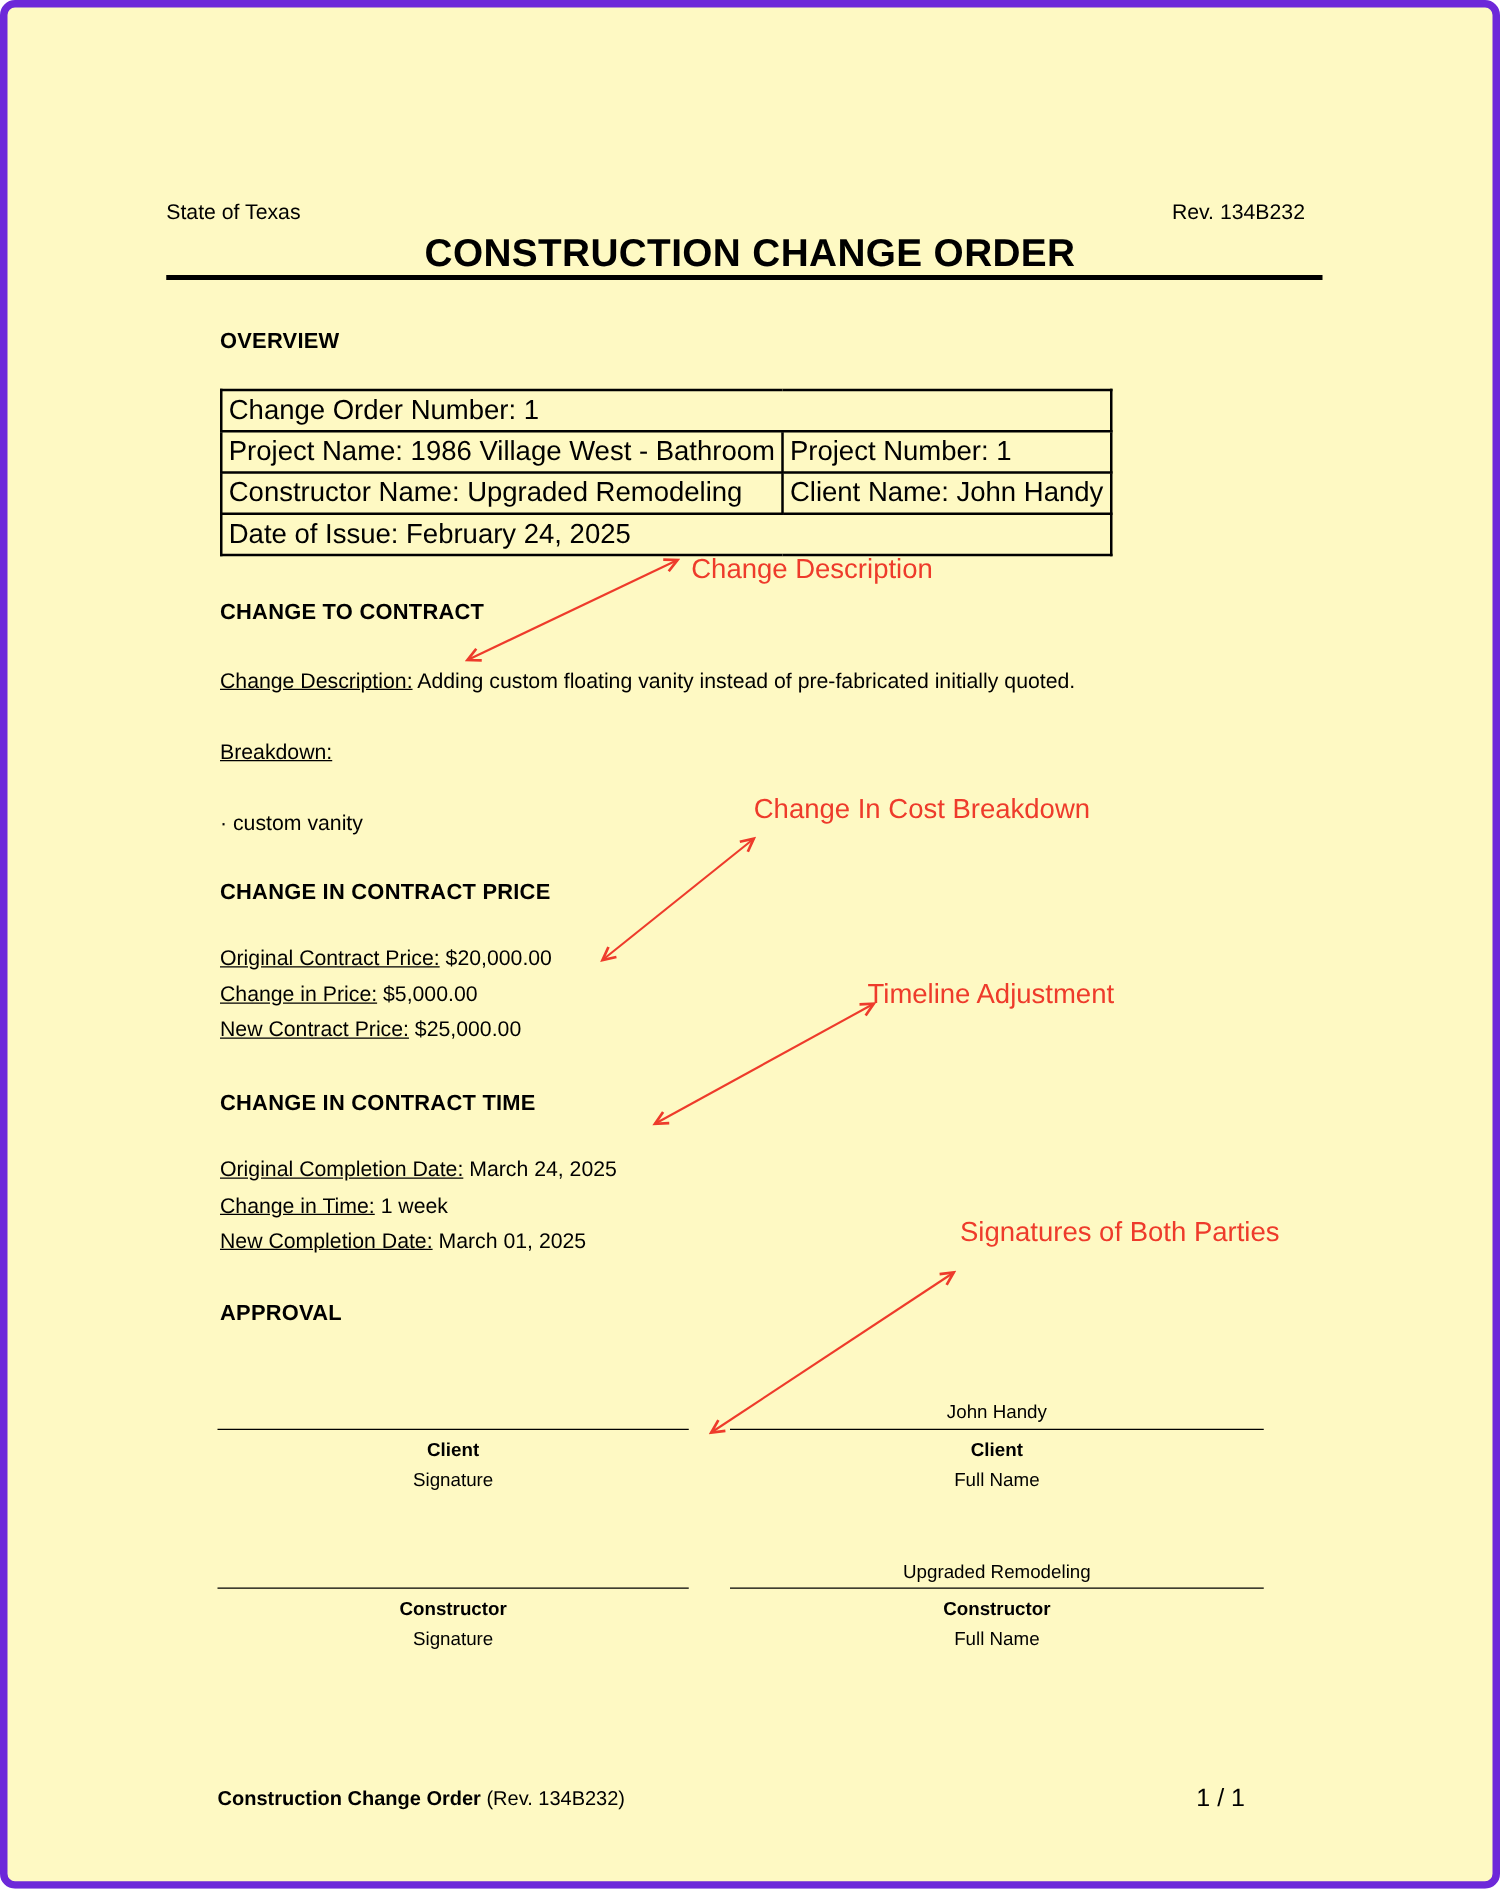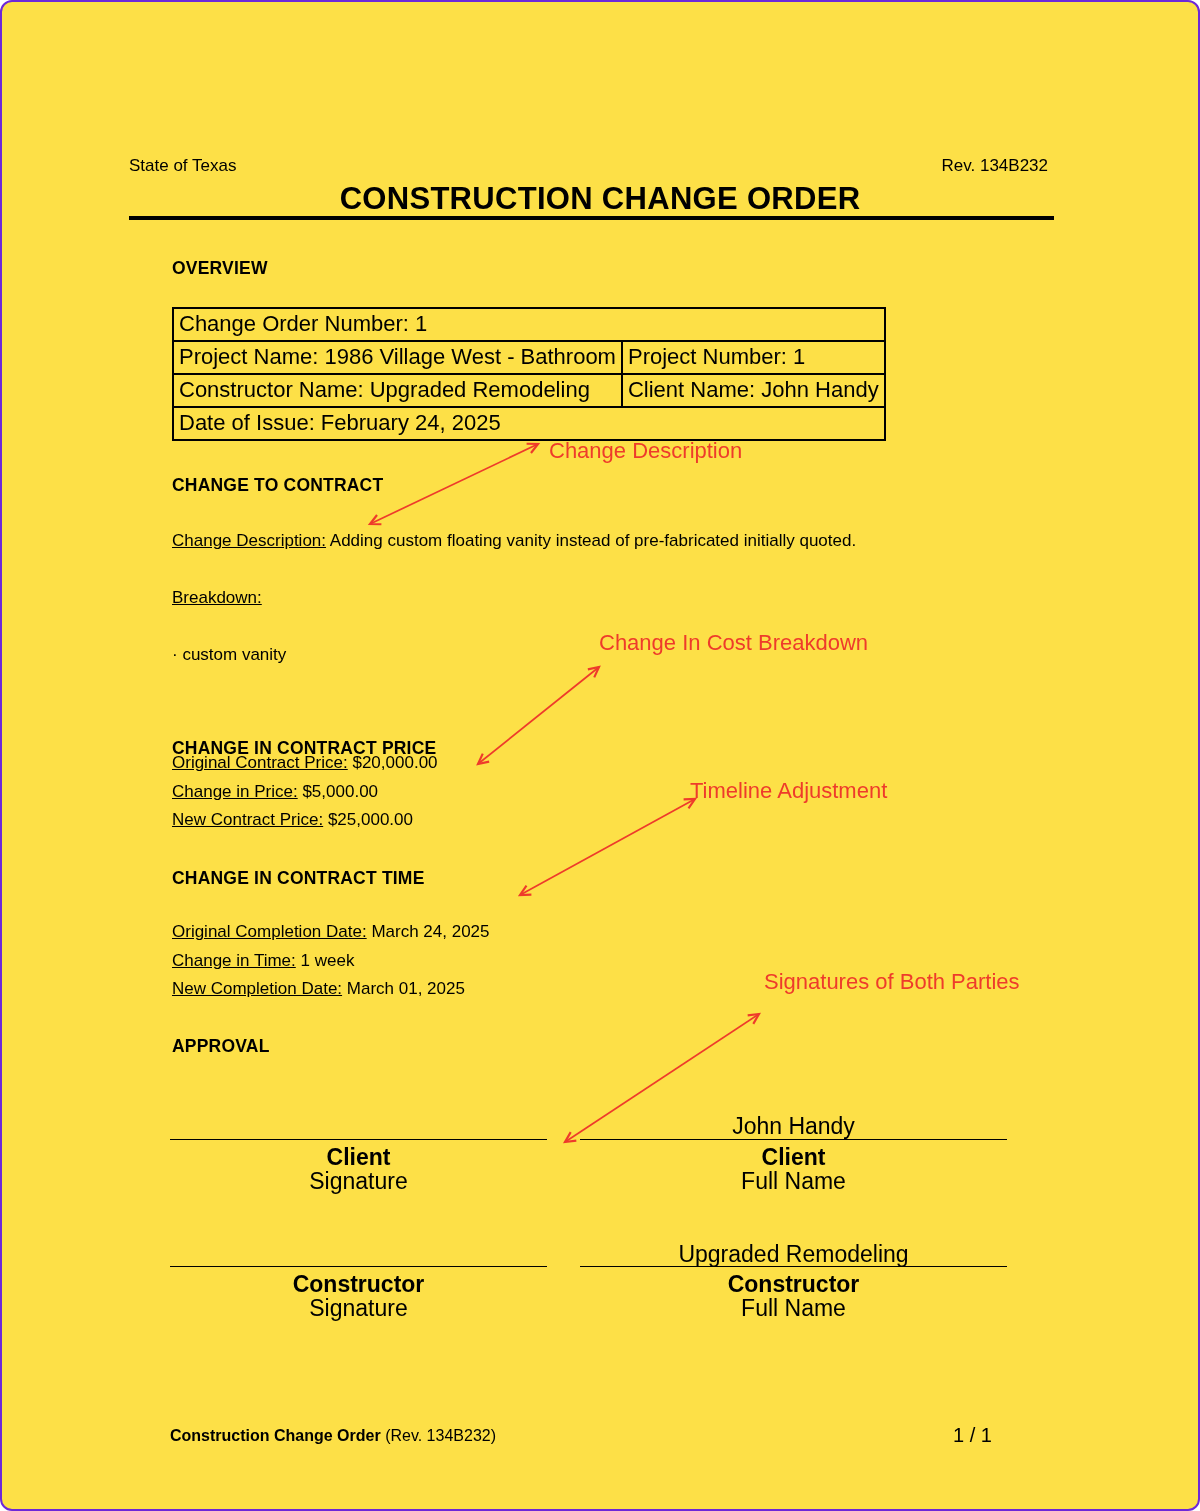--- a/index.html
+++ b/index.html
@@ -1,21 +1,21 @@
 <!DOCTYPE html>
 <html><head>
 <meta charset="utf-8">
 <style>
   html,body{margin:0;padding:0;background:#ffffff;}
   .page{
     position:relative;
     width:1200px;height:1511px;
     box-sizing:border-box;
-    background:#fde047;
-    border:2px solid #6d28d9;
+    background:#fef9c3;
+    border:6px solid #6d28d9;
     border-radius:12px;
     font-family:"Liberation Sans", sans-serif;
     color:#000;
     overflow:hidden;
   }
   .abs{position:absolute;}
   .b{font-weight:bold;}
   .ul{text-decoration:underline;}
   .fs17{font-size:17px;line-height:22px;}
   .heading{font-size:17.5px;font-weight:bold;letter-spacing:.2px;}
@@ -30,21 +30,21 @@
   table.ov td{
     border:2px solid #000;
     padding:2px 5px 3px 5px;
     height:21px;
     white-space:nowrap;
     overflow:hidden;
   }
   .lines .line{font-size:17px;line-height:28.5px;}
   .para{font-size:17px;line-height:24px;}
   .sigline{border-bottom:1.5px solid #000;height:0;}
-  .sigblock{text-align:center;font-size:23px;line-height:24px;}
+  .sigblock{text-align:center;font-size:15px;line-height:24px;}
   .redlabel{
     color:#ee3b2b;
     font-size:22px;
     white-space:nowrap;
   }
   .arrows{position:absolute;left:0;top:0;width:1200px;height:1511px;pointer-events:none;}
   .footer-left{font-size:16px;}
   .footer-page{font-size:20px;text-align:right;}
 </style>
 </head>
@@ -83,21 +83,21 @@
     </table>
 
   <div class="abs heading" style="left:170px;top:473px;">CHANGE TO CONTRACT</div>
 
   <div class="abs para" style="left:170px;top:527px;width:900px;"><span class="ul">Change Description:</span><span> Adding custom floating vanity instead of pre-fabricated initially quoted.</span></div>
 
   <div class="abs para ul" style="left:170px;top:584px;">Breakdown:</div>
 
   <div class="abs para" style="left:170px;top:641px;">· custom vanity</div>
 
-  <div class="abs heading" style="left:170px;top:736px;">CHANGE IN CONTRACT PRICE</div>
+  <div class="abs heading" style="left:170px;top:697px;">CHANGE IN CONTRACT PRICE</div>
 
   <div class="abs lines" style="left:170px;top:747px;">
     <div class="line"><span class="ul">Original Contract Price:</span><span> $20,000.00</span></div>
     <div class="line"><span class="ul">Change in Price:</span><span> $5,000.00</span></div>
     <div class="line"><span class="ul">New Contract Price:</span><span> $25,000.00</span></div>
   </div>
 
   <div class="abs heading" style="left:170px;top:866px;">CHANGE IN CONTRACT TIME</div>
 
   <div class="abs lines" style="left:170px;top:916px;">

